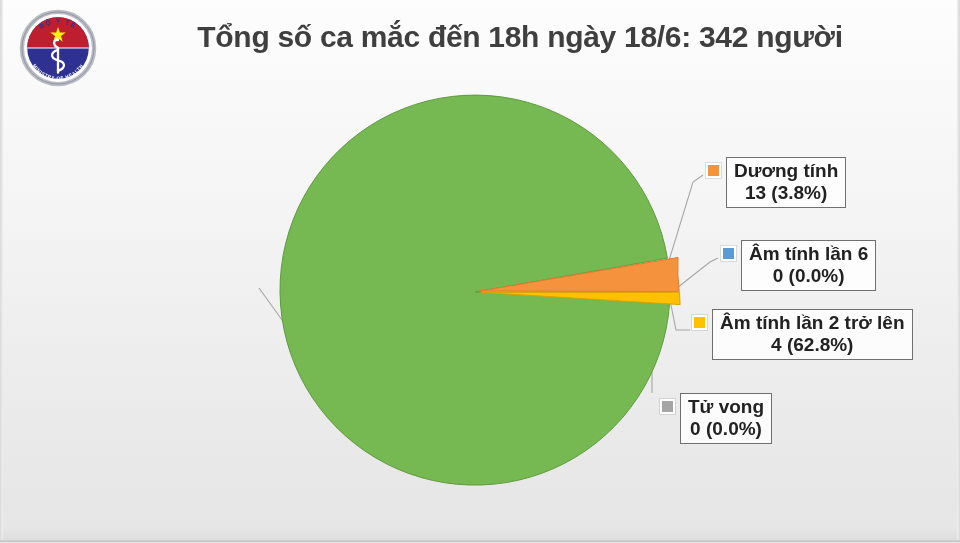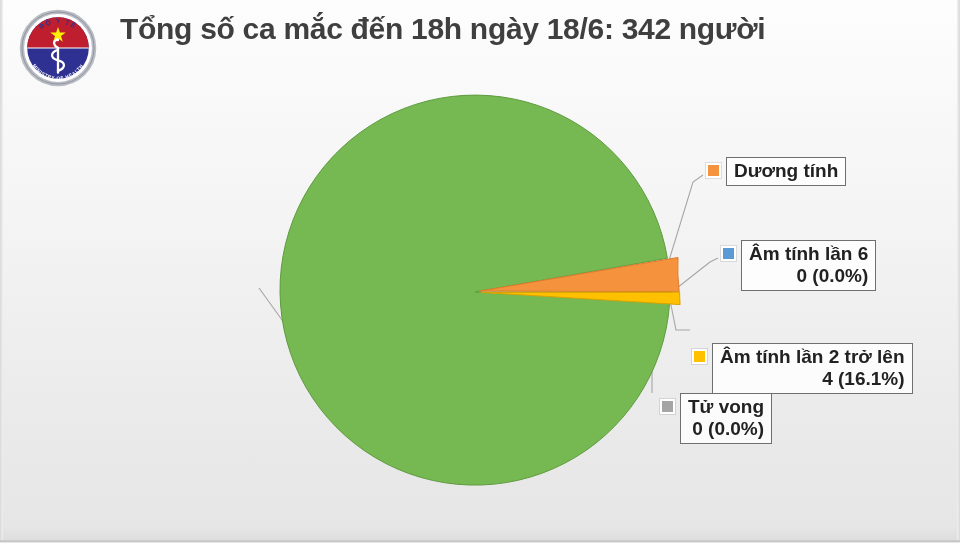--- a/index.html
+++ b/index.html
@@ -47,23 +47,23 @@
     left: 14px;
     top: 4px;
     width: 88px;
     height: 88px;
   }
 
   
   #chart-title {
     position: absolute;
     left: 120px;
-    top: 12px;
+    top: 20px;
     width: 800px;
-    text-align: left;
+    text-align: center;
     font-size: 30px;
     font-weight: bold;
     color: #3f3f3f;
     letter-spacing: -0.3px;
     white-space: nowrap;
   }
 
   
   #pie-area {
     position: absolute;
@@ -86,34 +86,34 @@
     margin-top: 6px;
     border: 2px solid #ffffff;
     box-sizing: border-box;
     flex: 0 0 auto;
     box-shadow: 0 0 0 1px rgba(0,0,0,0.10);
   }
   .labelbox {
     border: 1px solid #6f6f6f;
     background: rgba(255,255,255,0.82);
     padding: 2px 7px 3px 7px;
-    text-align: right;
+    text-align: center;
     font-size: 19px;
     font-weight: bold;
     color: #222222;
     line-height: 1.17;
     white-space: nowrap;
   }
   .labelbox .l1 { display: block; }
   .labelbox .l2 { display: block; }
 
   #callout-recovered { left: 62px; top: 234px; }
   #callout-positive  { left: 706px; top: 157px; }
   #callout-neg1      { left: 721px; top: 240px; }
-  #callout-neg2plus  { left: 692px; top: 309px; margin-top: 34px; }
+  #callout-neg2plus  { left: 692px; top: 309px; }
   #callout-deaths    { left: 660px; top: 393px; }
 </style>
 </head>
 <body>
 
 <div id="slide">
   <div class="edge-left"></div>
   <div class="edge-right"></div>
 
   <svg id="logo" viewBox="0 0 100 100">
@@ -159,36 +159,37 @@
     <path d="M 480 291 L 678 257.5 A 200 200 0 0 0 679.2 291.6 Z" fill="#F5923E" stroke="#e07b28" stroke-width="1"></path>
 
     <path d="M 481 292.4 L 679.6 292.2 A 199 199 0 0 0 680.1 304.6 Z" fill="#FFC000" stroke="#d9a200" stroke-width="1"></path>
   </svg>
 
 
   <div class="callout" id="callout-positive">
     <span class="swatch" style="background:#F5923E"></span>
     <span class="labelbox">
       <span class="l1">Dương tính</span>
+      <span class="l2">13 (3.8%)</span>
     </span>
   </div>
 
   <div class="callout" id="callout-neg1">
     <span class="swatch" style="background:#5B9BD5"></span>
     <span class="labelbox">
       <span class="l1">Âm tính lần 6</span>
       <span class="l2">0 (0.0%)</span>
     </span>
   </div>
 
   <div class="callout" id="callout-neg2plus">
     <span class="swatch" style="background:#FFC000"></span>
     <span class="labelbox">
       <span class="l1">Âm tính lần 2 trở lên</span>
-      <span class="l2">4 (16.1%)</span>
+      <span class="l2">4 (62.8%)</span>
     </span>
   </div>
 
   <div class="callout" id="callout-deaths">
     <span class="swatch" style="background:#A5A5A5"></span>
     <span class="labelbox">
       <span class="l1">Tử vong</span>
       <span class="l2">0 (0.0%)</span>
     </span>
   </div>

